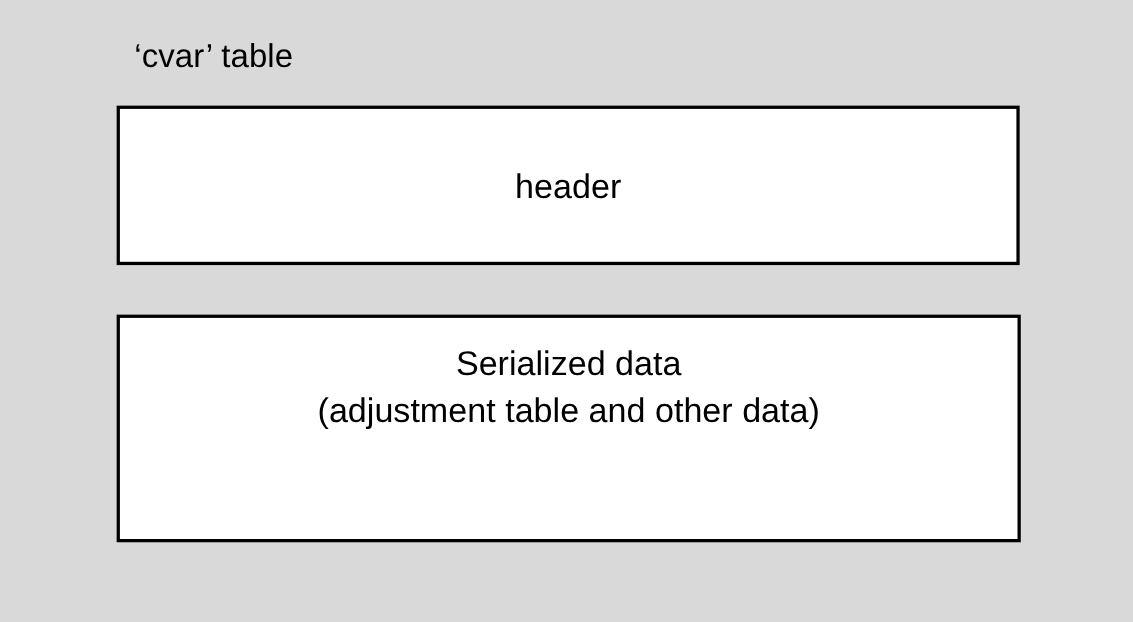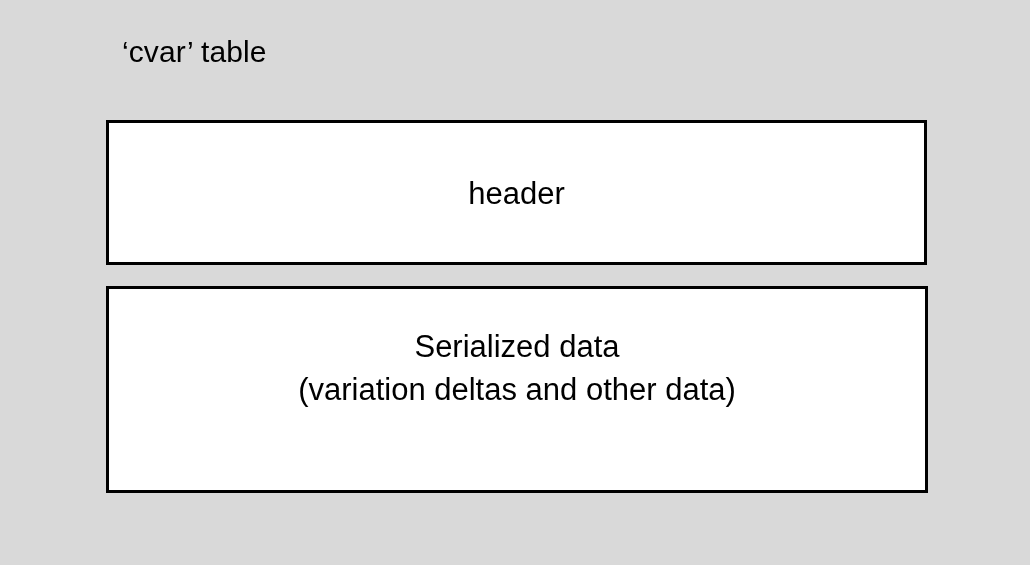--- a/index.html
+++ b/index.html
@@ -51,46 +51,46 @@
     line-height: 43px;
     font-weight: 400;
     white-space: nowrap;
     text-align: center;
     color: #000000;
   }
 
   
   #header-block {
     left: 106px;
-    top: 120px;
+    top: 96px;
     width: 821px;
     height: 145px;
     justify-content: center;
     padding-top: 2px;
   }
 
   
   #data-block {
     left: 106px;
     top: 286px;
     width: 822px;
     height: 207px;
     justify-content: flex-start;
-    padding-top: 36px;
+    padding-top: 20px;
   }
 </style>
 </head>
 <body>
 
 <div id="slide">
 
   <div class="slide-title">‘cvar’ table</div>
 
   <div class="block" id="header-block">
     <div class="line">header</div>
   </div>
 
   <div class="block" id="data-block">
     <div class="line">Serialized data</div>
-    <div class="line">(variation deltas and other data)</div>
+    <div class="line">(adjustment table and other data)</div>
   </div>
 
 </div>
 
 </body></html>

